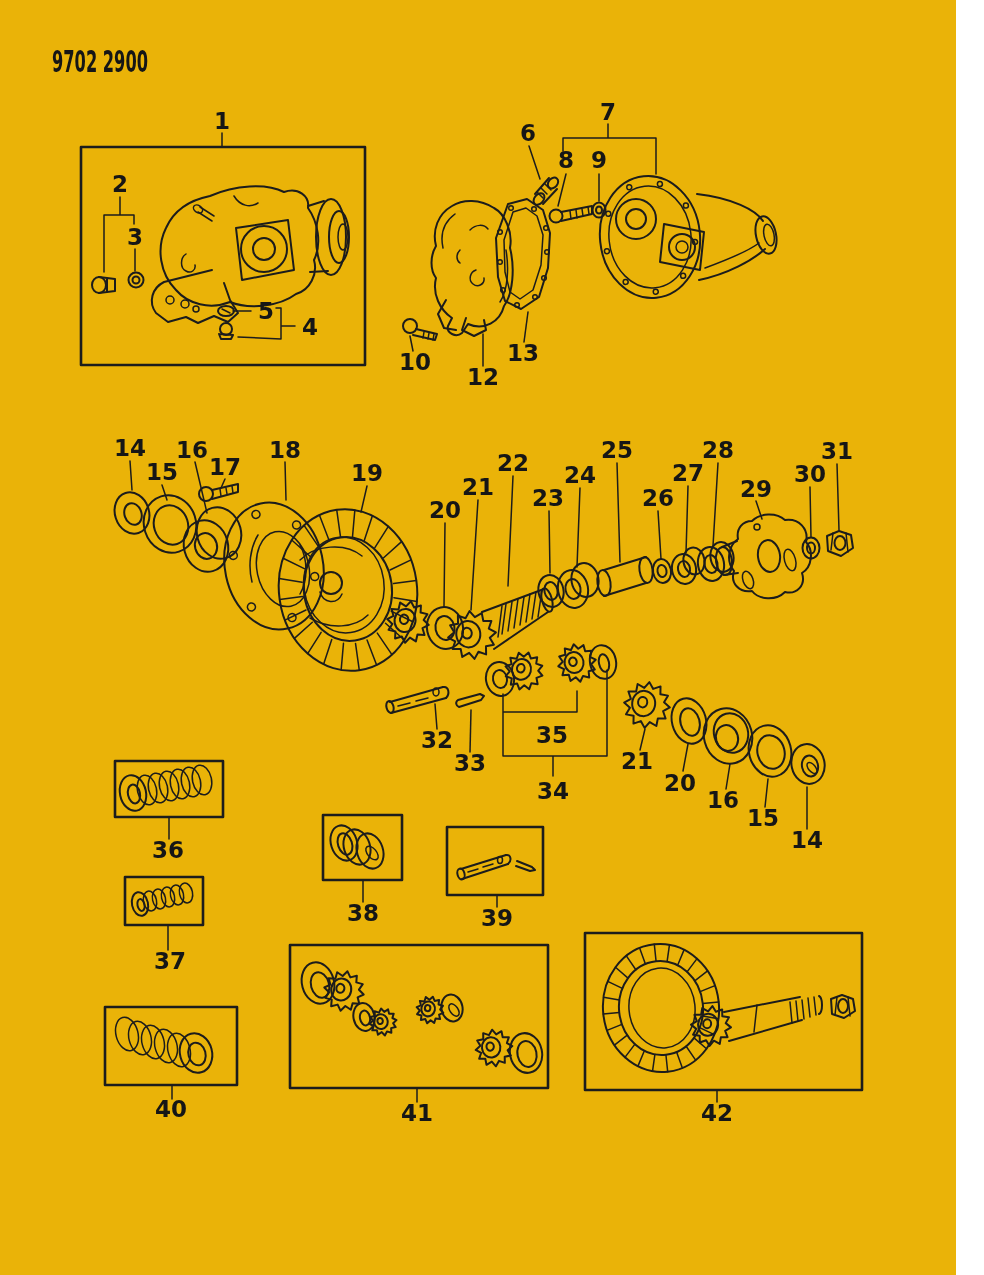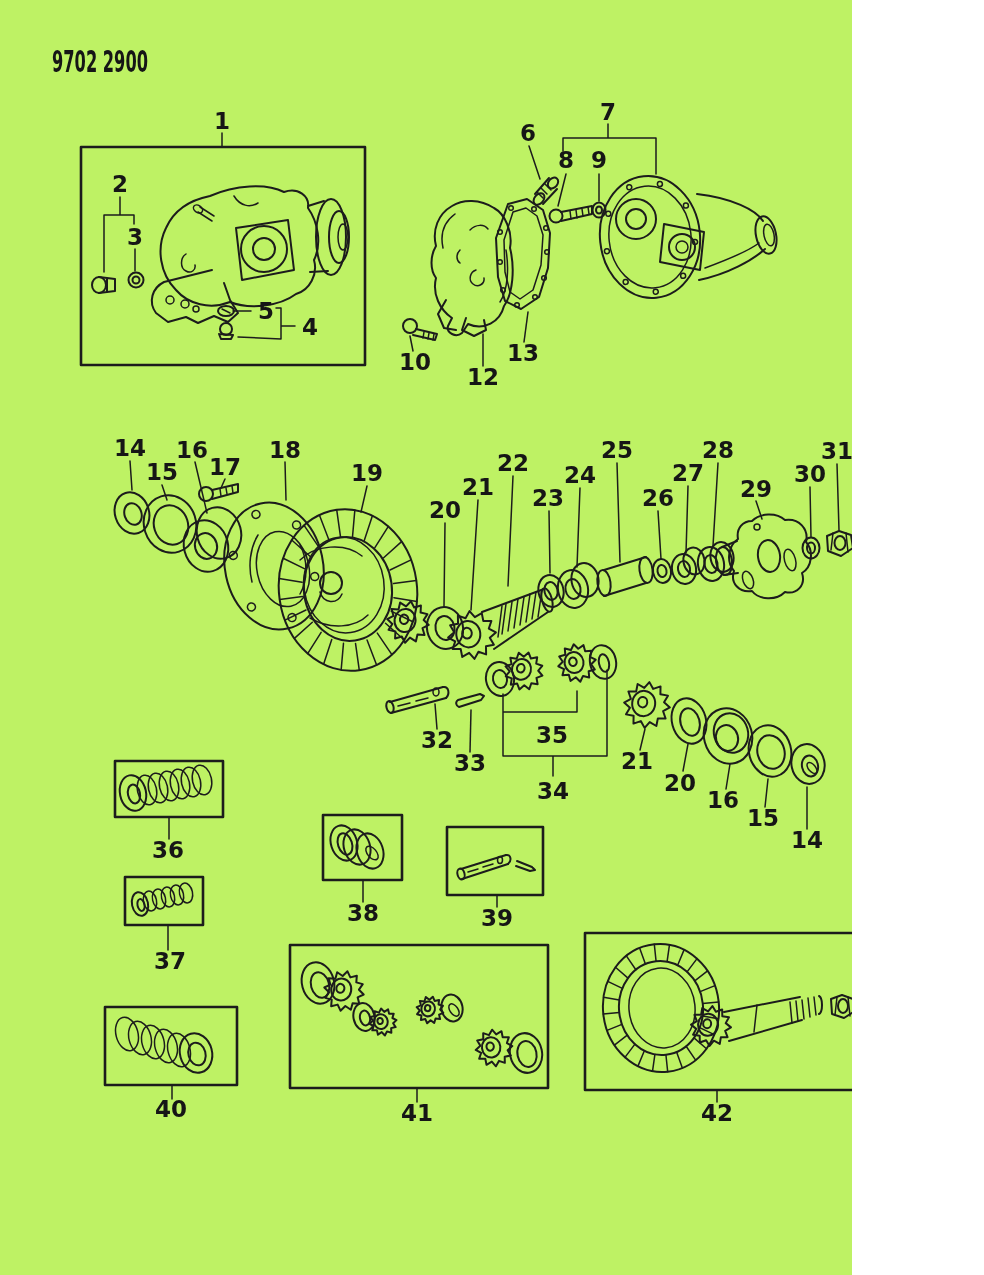--- a/index.html
+++ b/index.html
@@ -1,16 +1,16 @@
 <!DOCTYPE html>
 <html><head>
 <meta charset="utf-8">
 <style>
   html,body{margin:0;padding:0;background:#ffffff;}
-  #page{position:relative;width:852px;height:1275px;background:#bef264;overflow:hidden;
+  #page{position:relative;width:956px;height:1275px;background:#eab308;overflow:hidden;
         font-family:"DejaVu Sans",sans-serif;}
   #art{position:absolute;left:0;top:0;
        fill:none;stroke:#1c1c1c;stroke-width:2;stroke-linecap:round;stroke-linejoin:round;}
   #art .box{stroke-width:2.6;}
   #art .thin{stroke-width:1.5;}
   #art text{fill:#161616;stroke:none;font-family:"DejaVu Sans",sans-serif;font-weight:bold;}
   #art text.callout{font-size:23px;text-anchor:middle;}
   #art text.partnum{font-size:31px;text-anchor:start;letter-spacing:0;}
 </style>
 </head>

